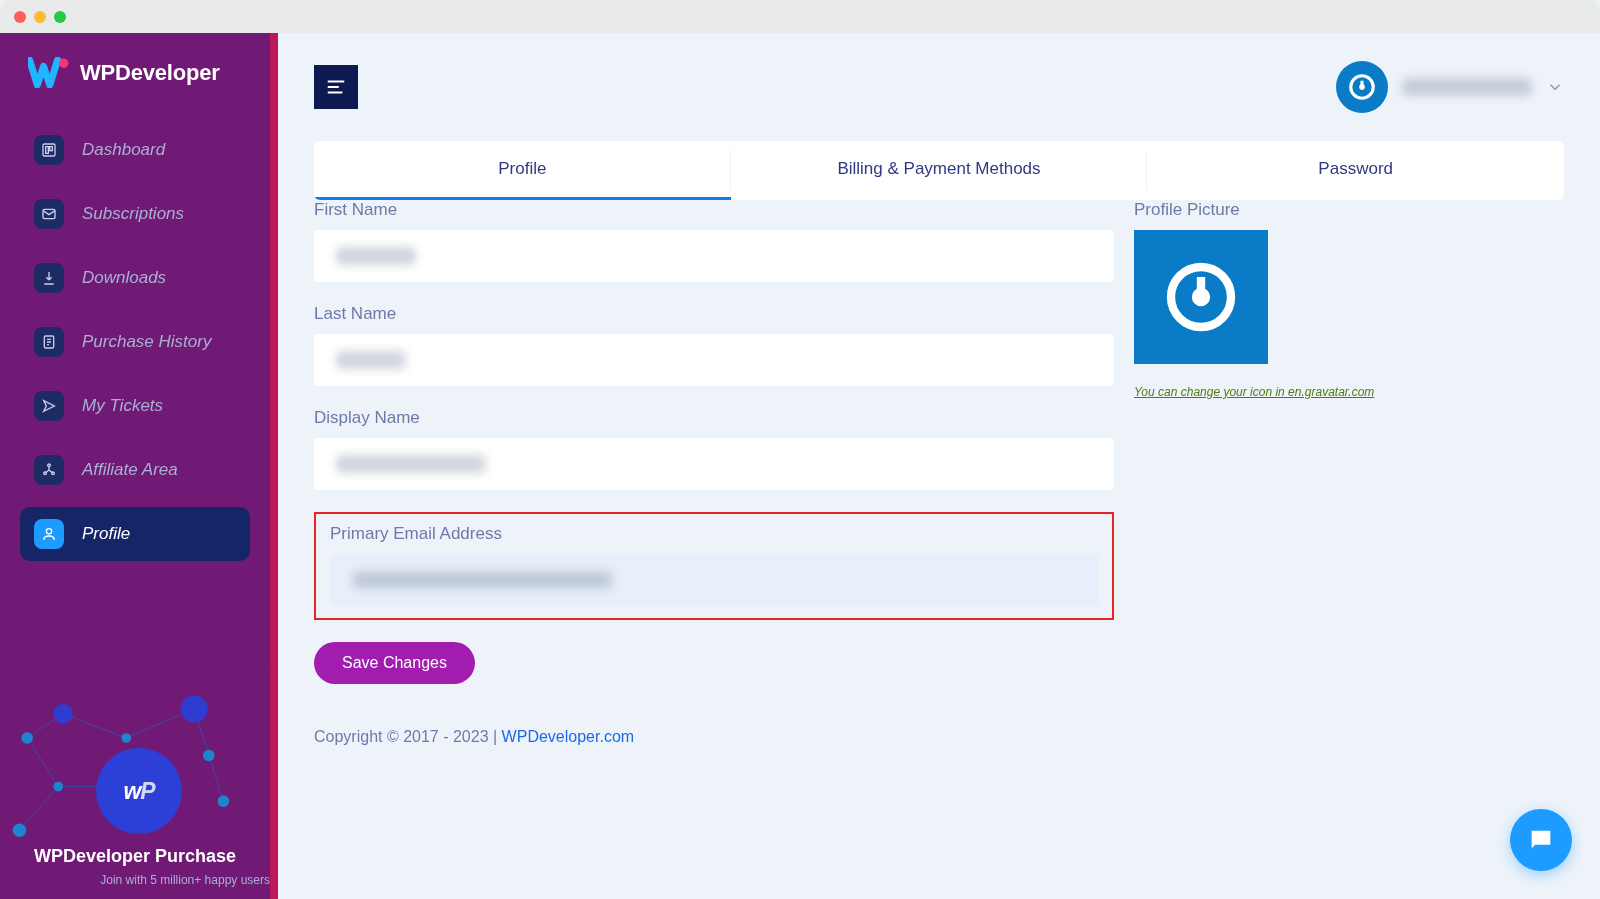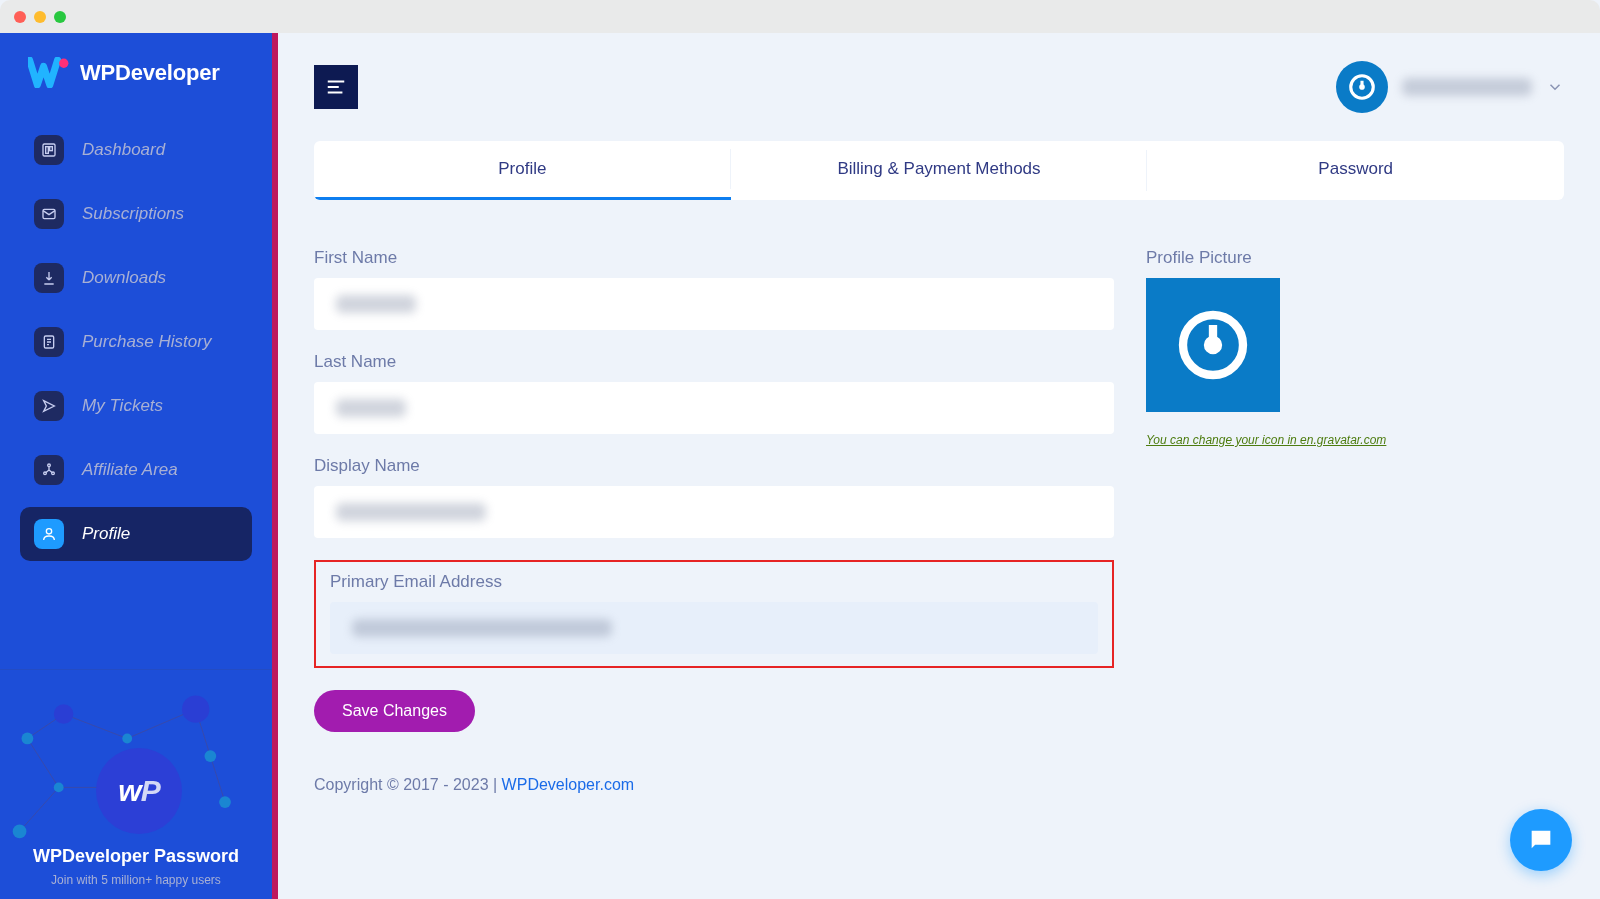--- a/index.html
+++ b/index.html
@@ -6,41 +6,41 @@
 body { background: #eef3fa; width: 1600px; height: 899px; overflow: hidden; }
 
 .titlebar { height: 33px; background: #e9eaea; display: flex; align-items: center; padding: 0 14px; gap: 8px; border-top-left-radius: 10px; border-top-right-radius: 10px; }
 .traffic-dot { width: 12px; height: 12px; border-radius: 50%; }
 .traffic-red { background: #ff5f57; }
 .traffic-yellow { background: #febc2e; }
 .traffic-green { background: #28c840; }
 
 .app { display: flex; height: calc(899px - 33px); }
 
-.sidebar { width: 278px; background: #1d4ed8; display: flex; flex-direction: column; position: relative; border-right: 6px solid #be185d; }
+.sidebar { width: 278px; background: #701a75; display: flex; flex-direction: column; position: relative; border-right: 8px solid #be185d; }
 .logo-row { display: flex; align-items: center; gap: 10px; padding: 24px 28px; }
 .logo-mark { width: 42px; height: 32px; position: relative; }
 .brand-text { color: #fff; font-size: 22px; font-weight: 700; letter-spacing: -.2px; }
 
 .nav { padding: 10px 20px; display: flex; flex-direction: column; gap: 10px; font-style: italic; }
 .nav-item { display: flex; align-items: center; gap: 18px; color: #a8b0d4; padding: 12px 14px; border-radius: 10px; cursor: pointer; font-size: 17px; font-weight: 500; }
 .nav-item.active { background: #162565; color: #fff; }
 .nav-icon { width: 30px; height: 30px; border-radius: 8px; background: #1e2a62; display: flex; align-items: center; justify-content: center; color: #c8cef0; }
 .nav-item.active .nav-icon { background: #1e9bff; color: #fff; }
 .nav-icon svg { width: 16px; height: 16px; }
 
 .sidebar-footer { margin-top: auto; position: relative; height: 230px; overflow: hidden; border-top: 1px solid rgba(60,70,130,.25); }
 .network-bg { position: absolute; inset: 0; opacity: .95; }
 .network-bg circle.small { fill: #2b3ed4; }
 .network-bg circle.dot { fill: #1a8ad2; }
 .network-bg line { stroke: #3a4aa8; stroke-width: 1; }
 .community-logo { position: absolute; left: 96px; top: 78px; width: 86px; height: 86px; border-radius: 50%; background: #2c3fd6; display: flex; align-items: center; justify-content: center; }
-.community-logo-text { color:#fff; font-weight:700; font-size:30px; font-style:italic; letter-spacing:-1px; }
+.community-logo-text { color:#fff; font-weight:700; font-size:23px; font-style:italic; letter-spacing:-1px; }
 .community-title { position: absolute; bottom: 32px; width: 100%; text-align: center; color: #fff; font-size: 18px; font-weight: 700; }
-.community-sub { position: absolute; bottom: 12px; width: 100%; text-align: center; color: #a8b0d4; font-size: 12px; }
+.community-sub { position: absolute; bottom: 12px; width: 100%; text-align: right; color: #a8b0d4; font-size: 12px; }
 
 .main { flex: 1; display: flex; flex-direction: column; overflow: auto; }
 .topbar { display: flex; align-items: center; padding: 28px 36px 0; gap: 20px; }
 .burger { width: 44px; height: 44px; background: #0d1a52; color: #fff; display: flex; align-items: center; justify-content: center; cursor: pointer; }
 .burger svg { width: 22px; height: 22px; }
 .top-spacer { flex: 1; }
 .user-block { display: flex; align-items: center; gap: 14px; cursor: pointer; }
 .avatar-sm { width: 52px; height: 52px; border-radius: 50%; background: #0a7bc7; display: flex; align-items: center; justify-content: center; }
 .avatar-sm svg { width: 30px; height: 30px; color: #fff; }
 .user-name-blur { width: 130px; height: 18px; background: #7a859e; border-radius: 6px; filter: blur(5px); opacity: .35; }
@@ -48,21 +48,21 @@
 
 .content { padding: 28px 36px 24px; }
 
 .tabs { display: flex; background: #fff; border-radius: 6px; overflow: hidden; }
 .tab { flex: 1; text-align: center; padding: 18px 20px; color: #303a84; font-size: 17px; font-weight: 500; cursor: pointer; position: relative; }
 .tab.active { border-bottom: 3px solid #0d7ef0; }
 .tab:not(:last-child)::after { content: ''; position: absolute; right: 0; top: 15%; height: 70%; width: 1px; background: #eef3fa; }
 
 .page-title { margin: 34px 0 26px; color: #0d1a52; font-size: 30px; font-weight: 700; }
 
-.form-row { display: flex; gap: 32px; margin-top: 48px; }
+.form-row { display: flex; gap: 20px; }
 .form-col { flex: 0 0 800px; }
 .side-col { flex: 1; }
 
 .fld-label { color: #6d7aa8; font-size: 17px; margin-bottom: 10px; }
 .input-box { width: 100%; background: #fff; border-radius: 4px; padding: 14px 22px; margin-bottom: 22px; display: flex; align-items: center; min-height: 52px; }
 .blur-text { height: 18px; background: #7a859e; border-radius: 6px; filter: blur(5px); opacity: .35; }
 
 .highlight-block { border: 2px solid #e62424; padding: 10px 14px 2px; margin-bottom: 22px; }
 .highlight-block .input-box { background: #e7effa; margin-bottom: 10px; }
 
@@ -181,21 +181,21 @@
           <circle class="dot" cx="130" cy="70" r="5"></circle>
         <circle class="small" cx="200" cy="40" r="14"></circle>
           <circle class="dot" cx="215" cy="88" r="6"></circle>
           <circle class="dot" cx="60" cy="120" r="5"></circle>
         <circle class="dot" cx="20" cy="165" r="7"></circle>
           <circle class="dot" cx="230" cy="135" r="6"></circle>
       </svg>
       <div class="community-logo">
           <span class="community-logo-text">w<span style="opacity:.8">P</span></span>
         </div>
-      <div class="community-title">WPDeveloper Password</div>
+      <div class="community-title">WPDeveloper Purchase</div>
       <div class="community-sub">Join with 5 million+ happy users</div>
     </div>
   </aside>
 
   <main class="main">
     <div class="topbar">
       <div class="burger">
         <svg viewBox="0 0 24 24" fill="none" stroke="currentColor" stroke-width="2">
             <path d="M3 6h18M3 12h12M3 18h16"></path>
           </svg>

